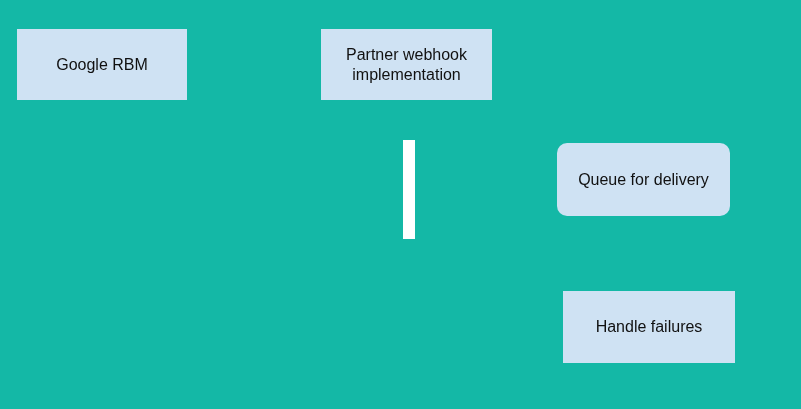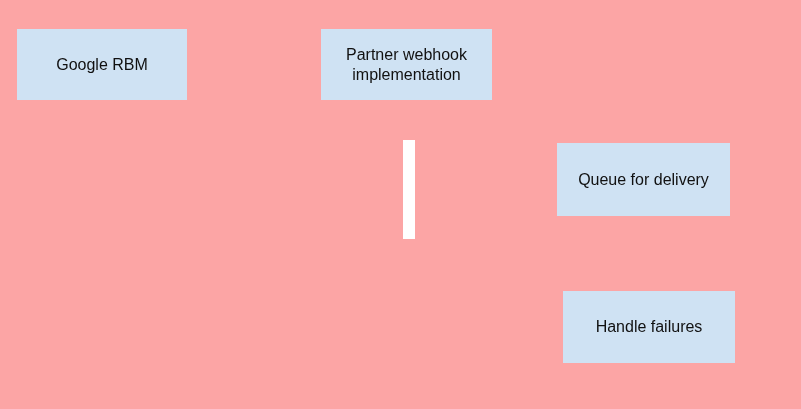--- a/index.html
+++ b/index.html
@@ -4,40 +4,40 @@
 <style>
   html, body {
     margin: 0;
     padding: 0;
     background: #000000;
   }
   .stage {
     position: relative;
     width: 801px;
     height: 409px;
-    background: #fca5a5;
+    background: #14b8a6;
     overflow: hidden;
     font-family: "Liberation Sans", sans-serif;
   }
   .node {
     position: absolute;
     display: flex;
     align-items: center;
     justify-content: center;
     text-align: center;
     background: #cfe2f3;
     color: #111111;
     font-size: 16px;
     line-height: 20px;
     box-sizing: border-box;
     padding: 4px 8px;
   }
   .node-google-rbm        { left: 17px;  top: 29px;  width: 170px; height: 71px; }
   .node-partner-webhook   { left: 321px; top: 29px;  width: 171px; height: 71px; }
-  .node-queue-delivery    { left: 557px; top: 143px; width: 173px; height: 73px; }
+  .node-queue-delivery    { left: 557px; top: 143px; width: 173px; height: 73px; border-radius: 10px; }
   .node-handle-failures   { left: 563px; top: 291px; width: 172px; height: 72px; align-items: center; }
   .activation-bar {
     position: absolute;
     left: 403px;
     top: 140px;
     width: 12px;
     height: 99px;
     background: #ffffff;
   }
 </style>

